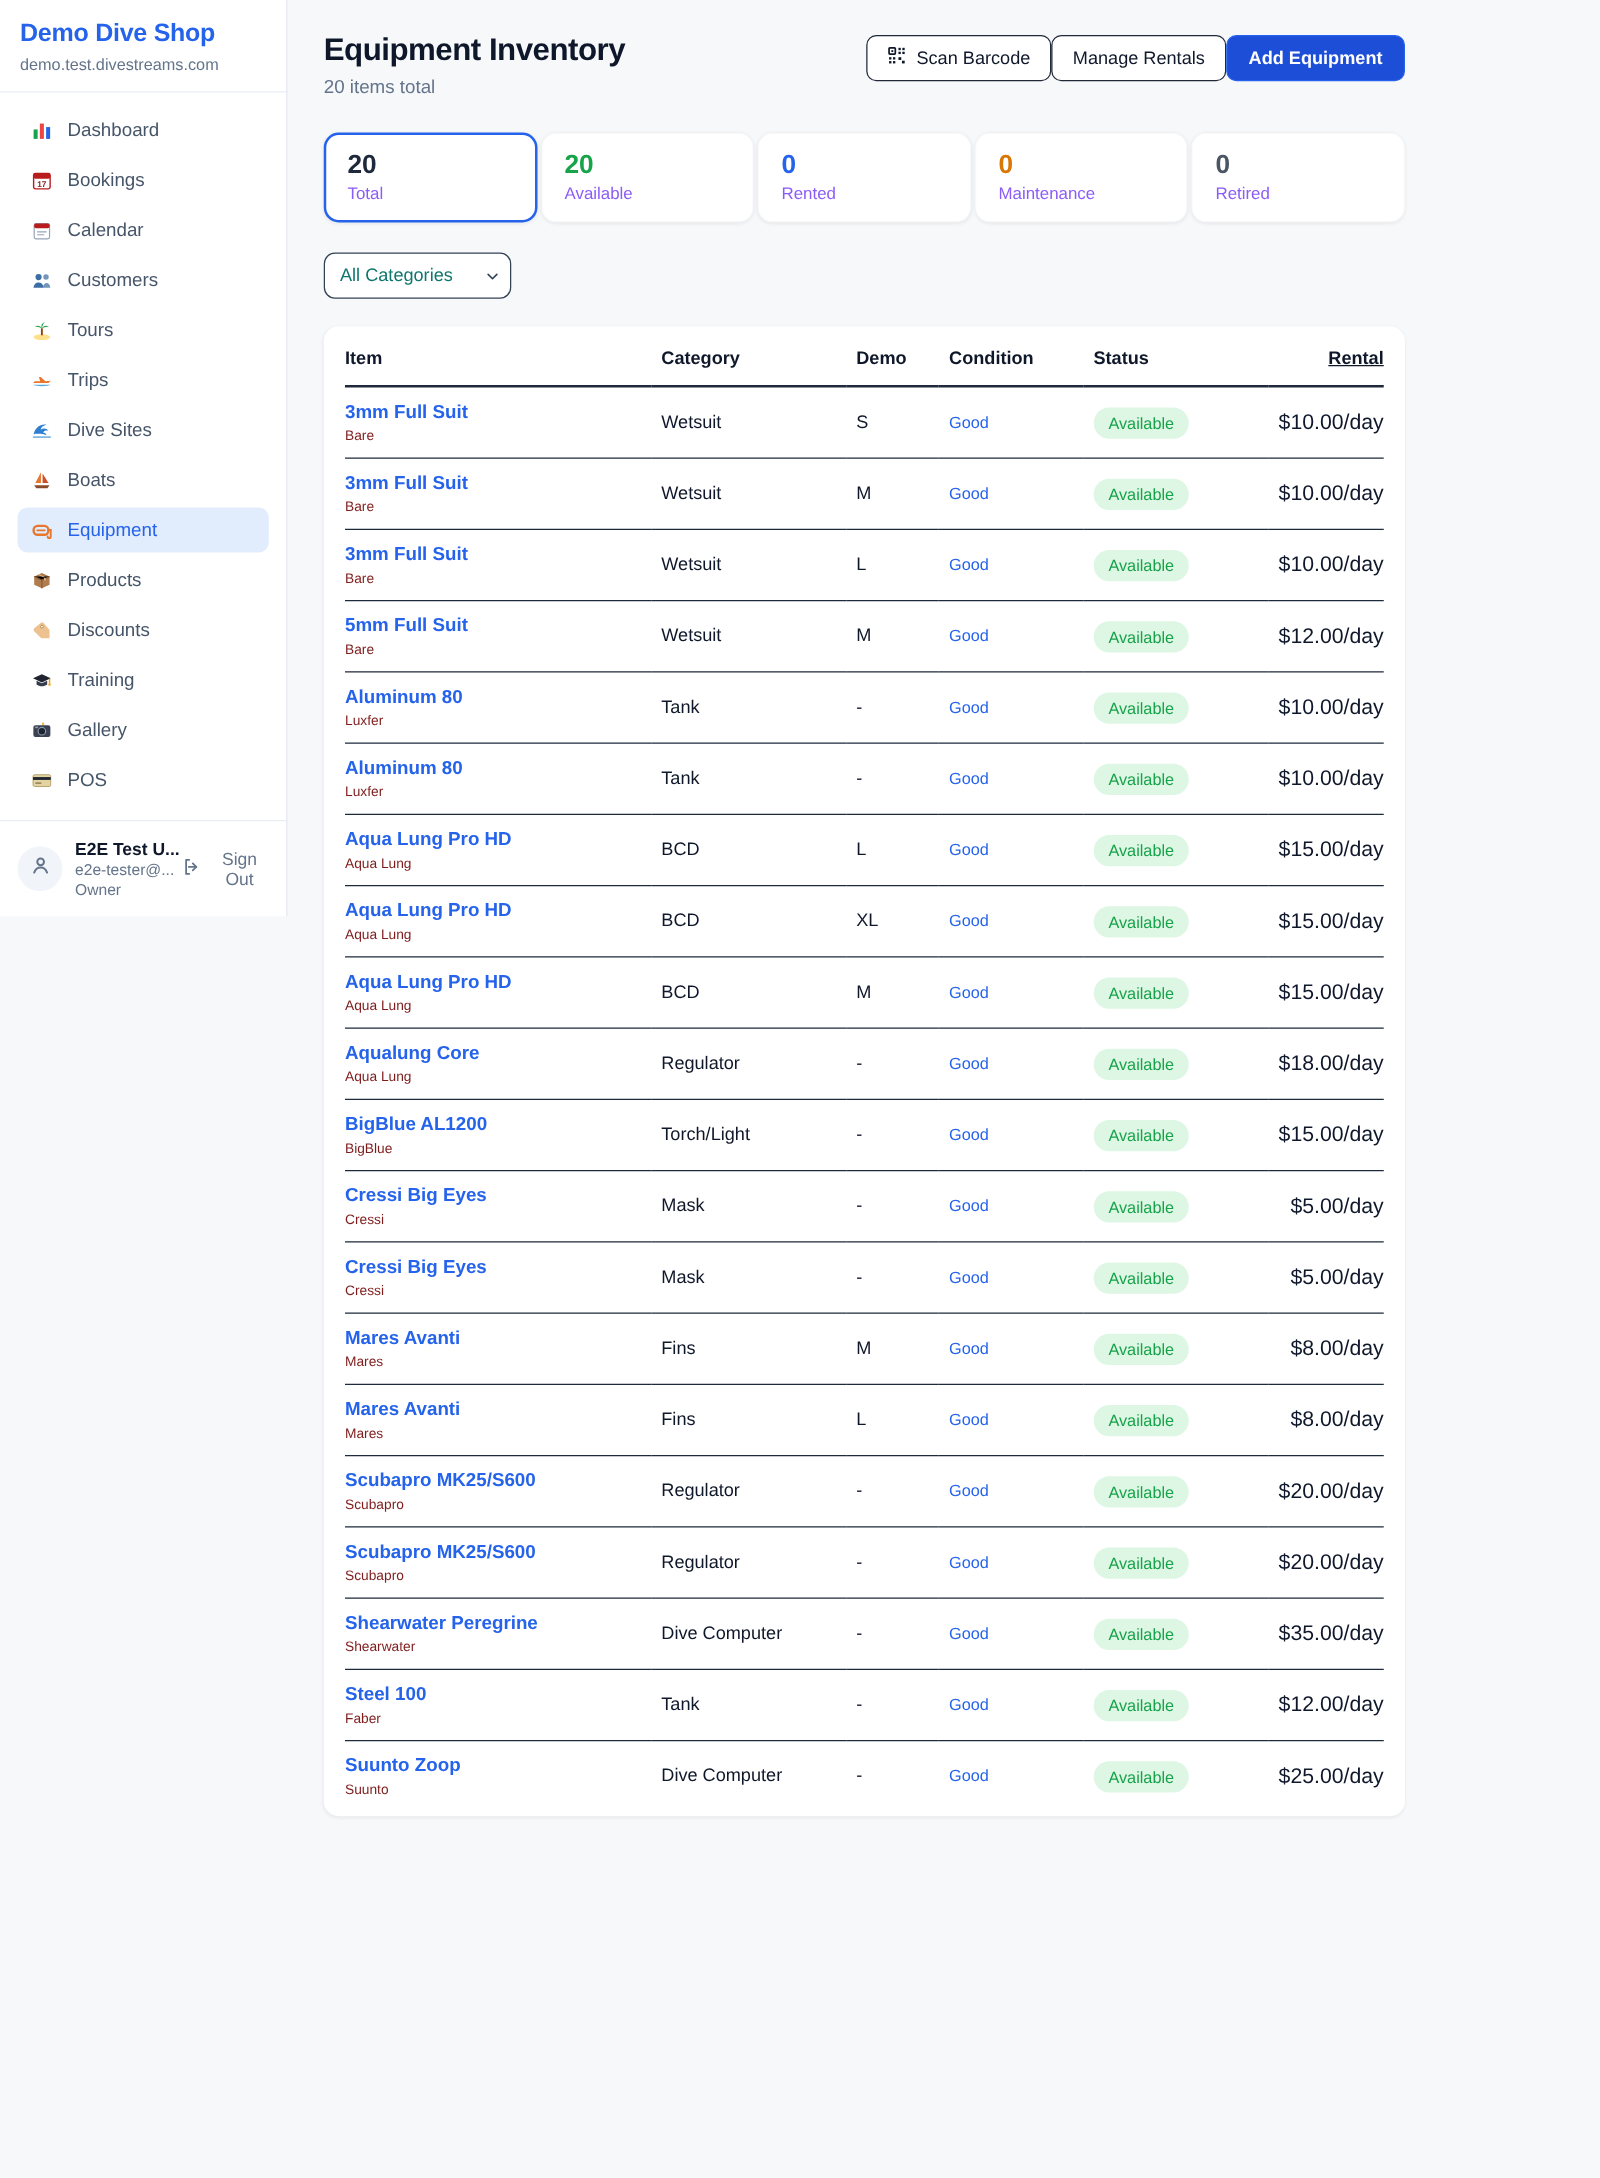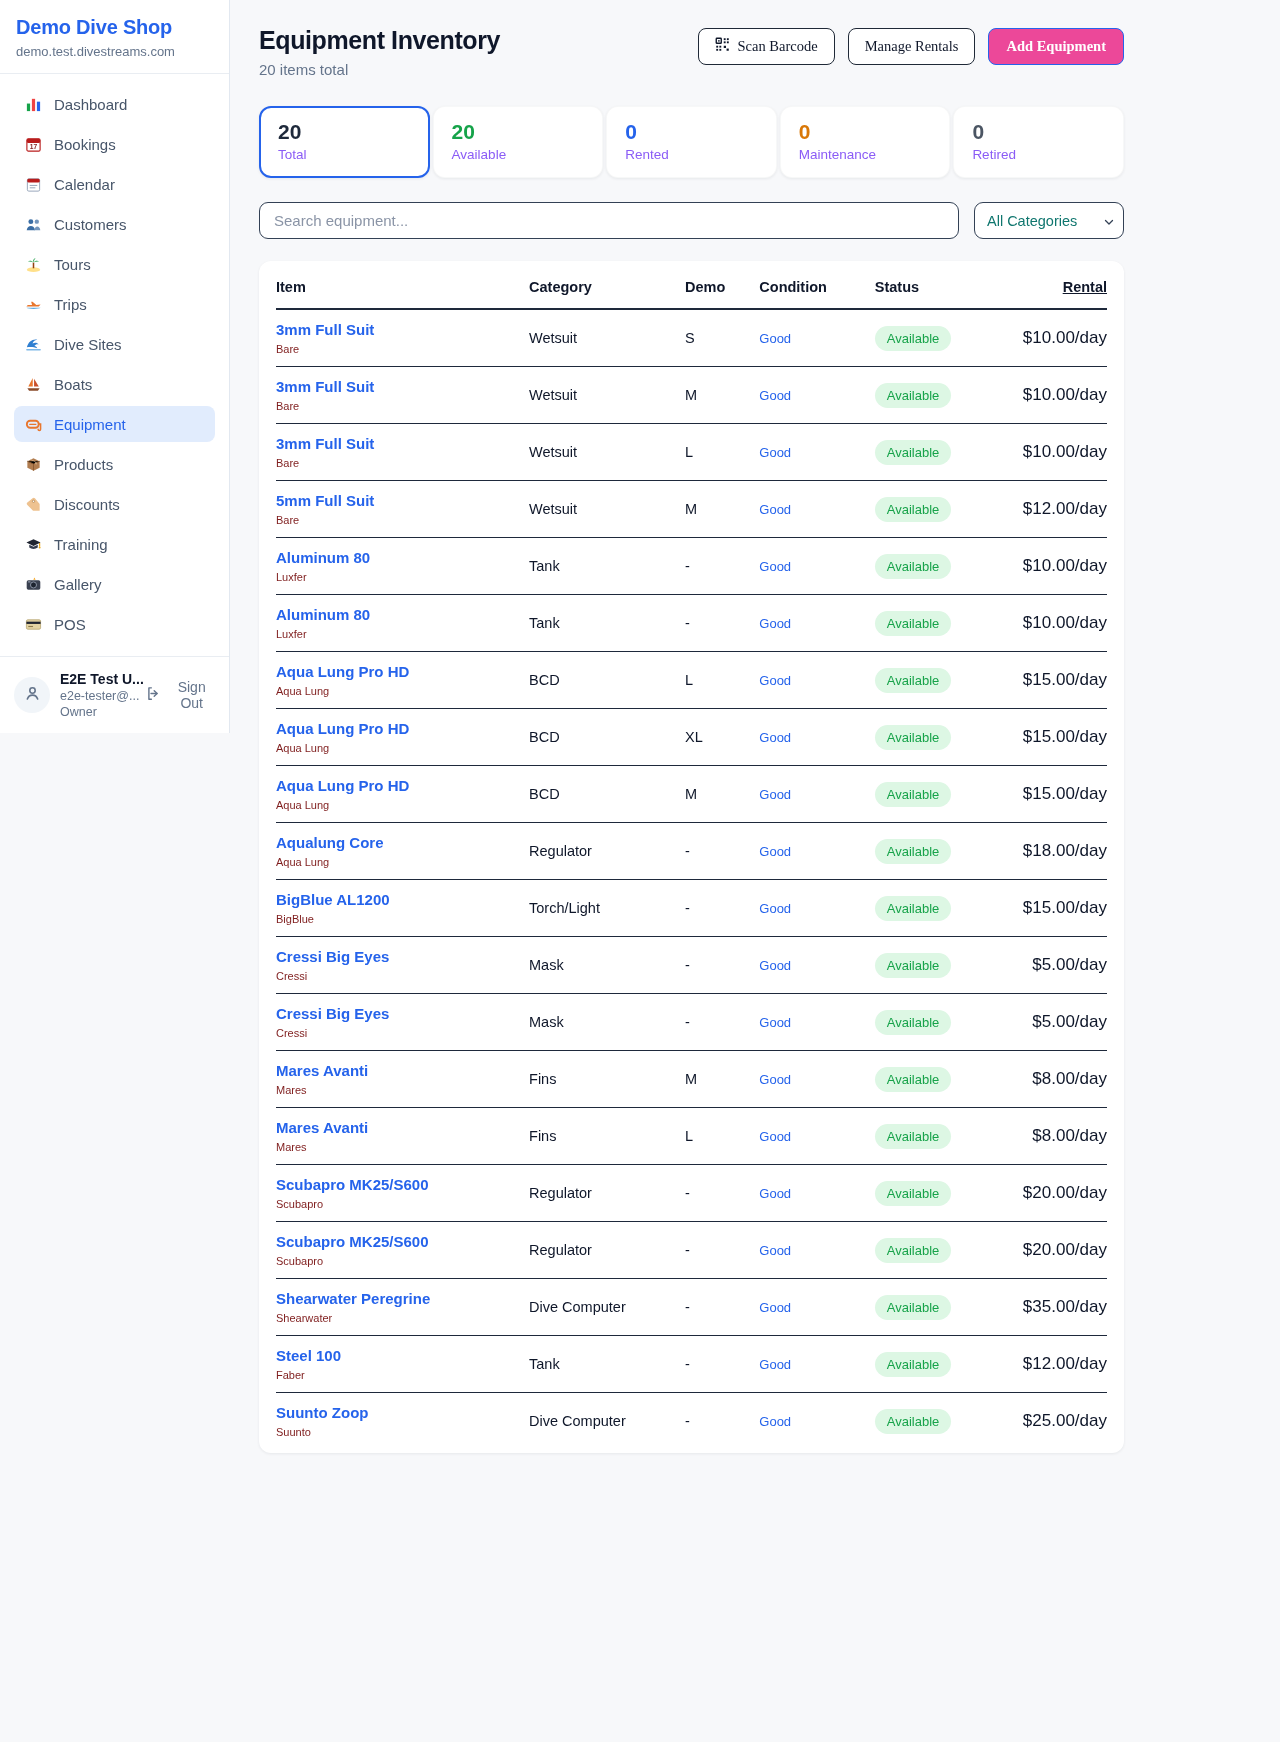--- a/index.html
+++ b/index.html
@@ -49,28 +49,28 @@
     display: flex; align-items: center; gap: 6px;
     color: #64748b; font-size: 14px; cursor: pointer; background: none; border: none;
     font-family: inherit; padding: 0;
   }
   
   .main { flex: 1 1 auto; padding: 26px 0 80px 29px; }
   .content { width: 865px; }
   .header-row { display: flex; justify-content: space-between; align-items: flex-start; }
   .page-title { font-size: 25px; font-weight: 800; color: #0f172a; letter-spacing: -0.4px; }
   .page-subtitle { font-size: 15px; color: #64748b; margin-top: 6px; }
-  .header-actions { display: flex; gap: 13px; padding-top: 2px; font-family: Liberation Serif, serif; }
+  .header-actions { display: flex; gap: 0; padding-top: 2px; }
   .btn {
     height: 37px; border-radius: 8px; font-size: 14.5px; font-weight: 500;
     display: inline-flex; align-items: center; gap: 8px; cursor: pointer;
     font-family: inherit;
   }
   .btn-outline { background: #fff; border: 1px solid #1f2937; color: #0f172a; padding: 0 16px; }
-  .btn-primary { background: #ec4899; border: 1px solid #2563eb; color: #fff; padding: 0 17px; font-weight: 600; text-align: center; }
+  .btn-primary { background: #1d4ed8; border: 1px solid #2563eb; color: #fff; padding: 0 17px; font-weight: 600; text-align: center; }
   
   .stats-row { display: flex; gap: 3px; margin-top: 28px; align-items: flex-end; }
   .stat-card {
     flex: 1 1 0; background: #fff; border-radius: 12px; padding: 13px 18px 15px;
     box-shadow: 0 1px 3px rgba(15,23,42,0.07); border: 1px solid rgba(15,23,42,0.03);
     cursor: pointer;
   }
   .stat-card.active { border: 2px solid #2563eb; padding: 12px 17px 14px; }
   .stat-value { font-size: 21px; font-weight: 800; }
   .stat-label { font-size: 13.5px; color: #8b5cf6; margin-top: 3px; }
@@ -350,21 +350,20 @@
     <div class="stat-value" style="color: rgb(217, 119, 6);">0</div>
     <div class="stat-label">Maintenance</div>
   </div>
         <div class="stat-card">
     <div class="stat-value" style="color: rgb(75, 85, 99);">0</div>
     <div class="stat-label">Retired</div>
   </div>
       </div>
 
     <div class="filter-row">
-      <input class="search-input" type="text" placeholder="Search equipment..." style="">
       <div class="select-wrap">
         <select class="category-select">
           <option>All Categories</option>
         </select>
         <span class="select-chevron">
           <svg width="12" height="12" viewBox="0 0 24 24" fill="none" stroke="#334155" stroke-width="2.6" stroke-linecap="round" stroke-linejoin="round">
             <path d="M5 9l7 7 7-7"></path>
           </svg>
         </span>
       </div>

